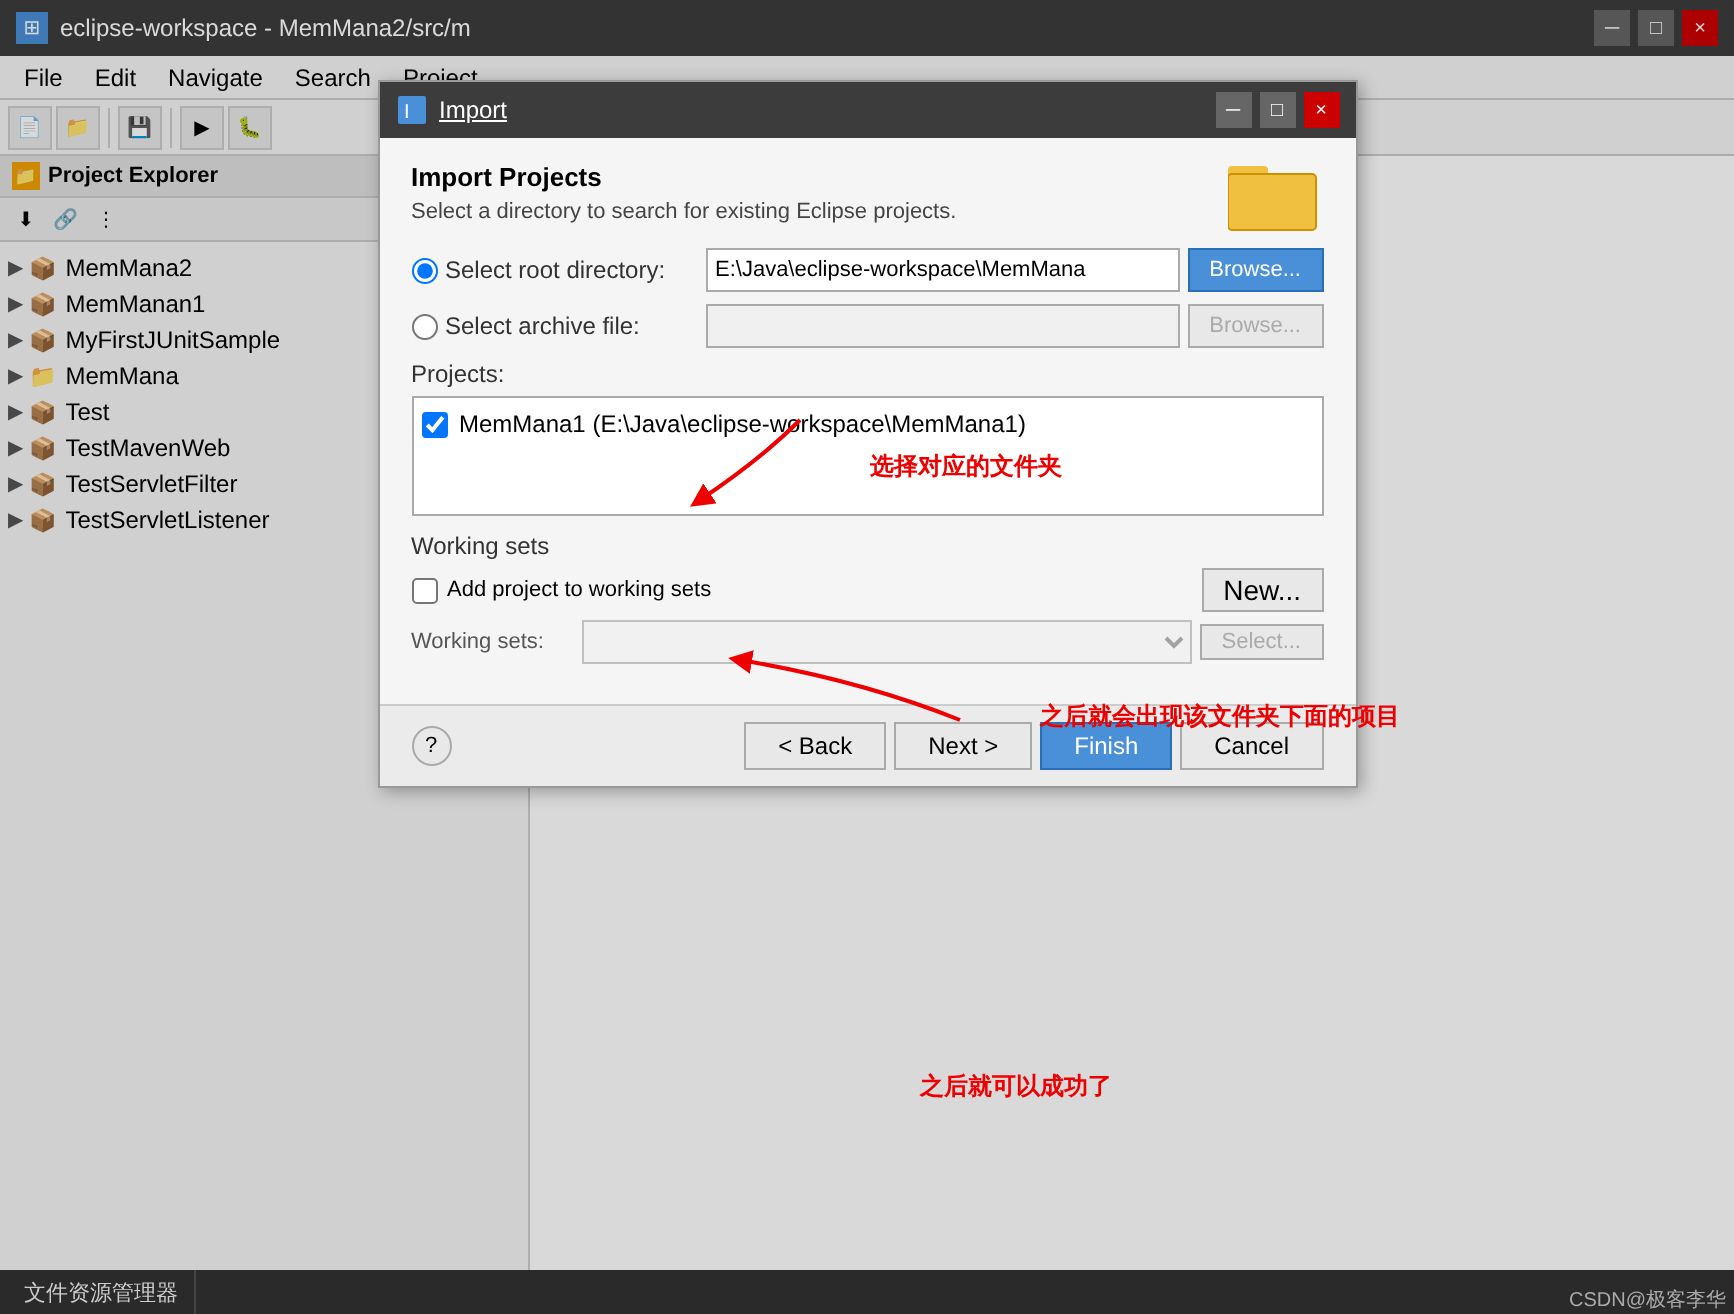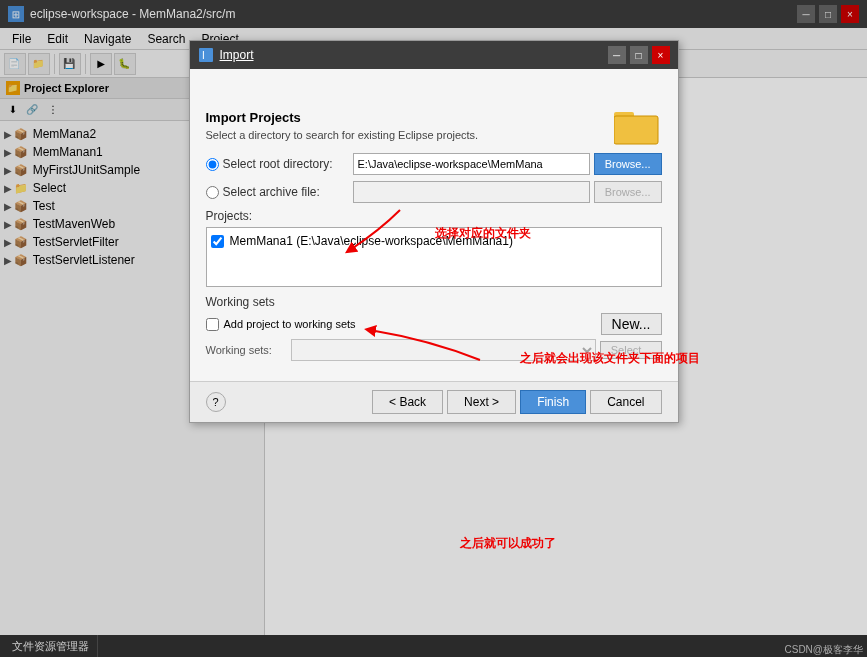--- a/index.html
+++ b/index.html
@@ -209,21 +209,20 @@
       width: 18px; height: 18px;
       background: #666;
       color: white; font-size: 10px;
       display: flex; align-items: center; justify-content: center;
       cursor: pointer;
     }
     .dialog-title-btn.close-btn { background: #c00; }
 
     .dialog-body {
       padding: 12px 16px;
-      margin-top: 29px;
     }
 
     .dialog-section-title {
       font-size: 13px;
       font-weight: bold;
       margin-bottom: 4px;
       color: #000;
     }
 
     .dialog-subtitle {
@@ -509,21 +508,21 @@
           <span class="tree-item-label">MemManan1</span>
         </div>
         <div class="tree-item">
           <span class="arrow">▶</span>
           <span class="icon">📦</span>
           <span class="tree-item-label">MyFirstJUnitSample</span>
         </div>
         <div class="tree-item">
           <span class="arrow">▶</span>
           <span class="icon">📁</span>
-          <span class="tree-item-label">Select</span>
+          <span class="tree-item-label">MemMana</span>
         </div>
         <div class="tree-item">
           <span class="arrow">▶</span>
           <span class="icon">📦</span>
           <span class="tree-item-label">Test</span>
         </div>
         <div class="tree-item">
           <span class="arrow">▶</span>
           <span class="icon">📦</span>
           <span class="tree-item-label">TestMavenWeb</span>

